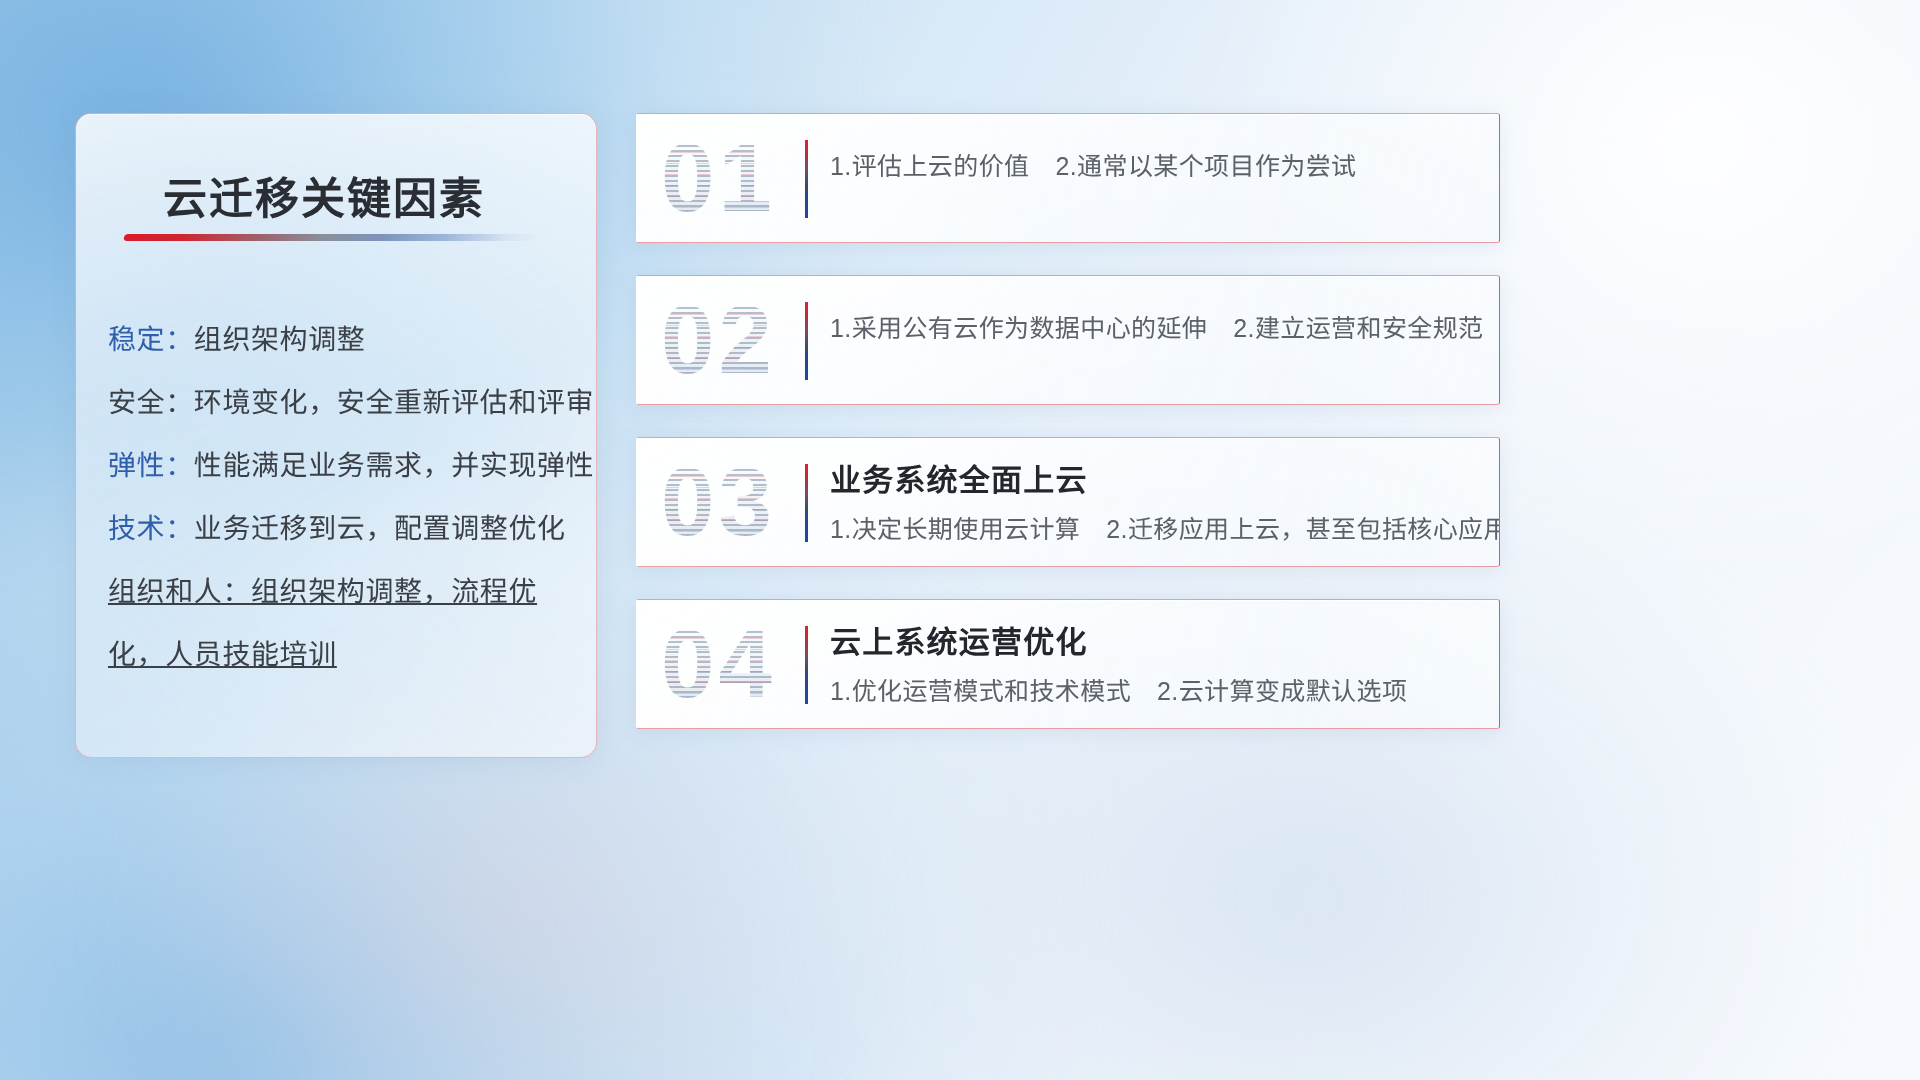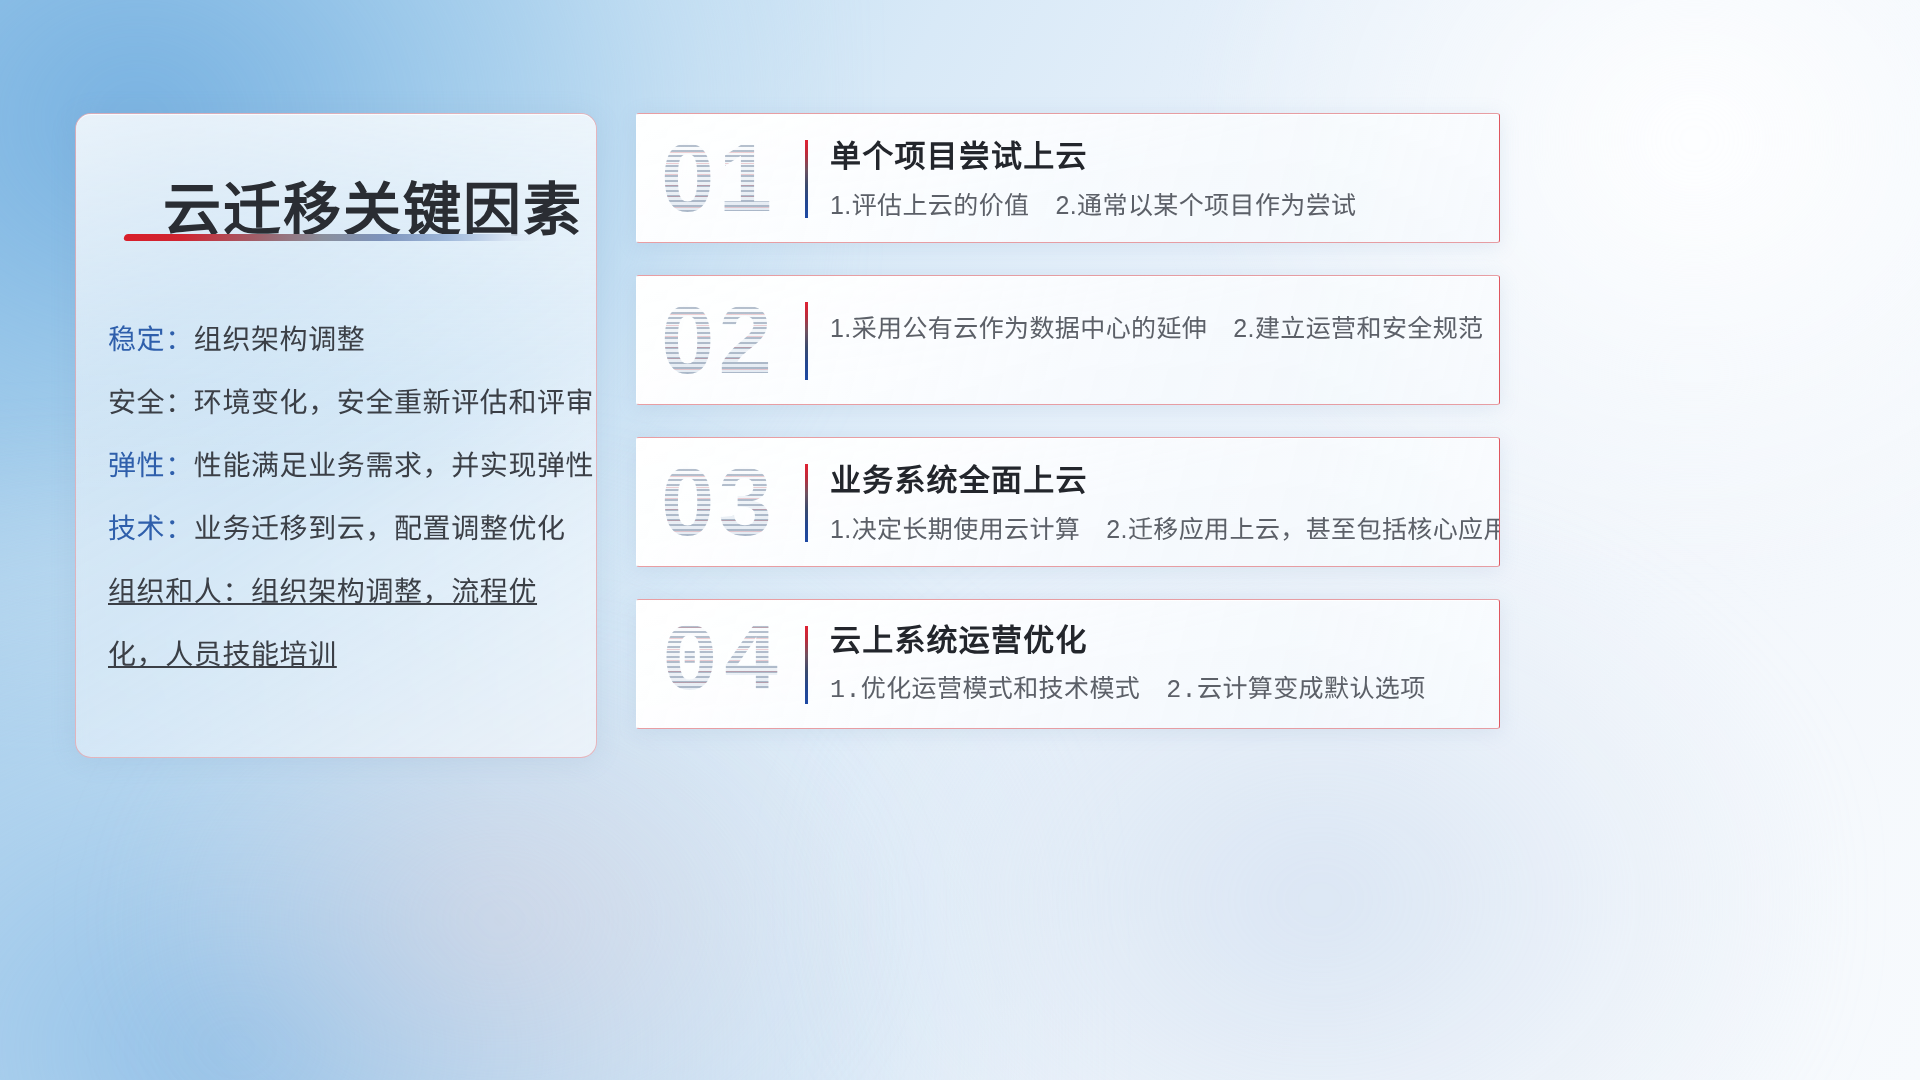--- a/index.html
+++ b/index.html
@@ -107,21 +107,21 @@
     left: 0; top: 0; right: 0; height: 58%;
     background: linear-gradient(178deg,
         rgba(255,255,255,0.55) 0%,
         rgba(255,255,255,0.10) 70%,
         rgba(255,255,255,0) 100%);
     pointer-events: none;
   }
   .panel-title {
     position: absolute;
     left: 87px; top: 49px;
-    font-size: 58px;
+    font-size: 44px;
     font-weight: 700;
     letter-spacing: 2px;
     color: #2a2d33;
     white-space: nowrap;
   }
   .title-rule {
     position: absolute;
     left: 48px; top: 120px;
     width: 415px; height: 7px;
     border-radius: 4px;
@@ -172,21 +172,21 @@
         rgba(250,252,255,0.95) 100%);
     border-top: 1px solid rgba(222,120,128,0.72);
     border-right: 1px solid rgba(216,46,58,0.80);
     border-bottom: 1px solid rgba(222,120,128,0.72);
     border-left: 1px solid rgba(255,255,255,0.85);
     box-shadow:
       0 3px 20px rgba(125,155,190,0.16),
       inset 0 1px 0 rgba(255,255,255,0.9);
     overflow: hidden;
   }
-  .step-card:last-child { margin-bottom: 9px; font-family: Liberation Mono, monospace; }
+  .step-card:last-child { margin-bottom: 9px; }
   .step-card-sheen {
     position: absolute;
     left: 0; top: 0; right: 0; bottom: 0;
     background: linear-gradient(168deg,
         rgba(255,255,255,0.70) 0%,
         rgba(255,255,255,0.14) 48%,
         rgba(236,243,250,0.30) 100%);
     pointer-events: none;
   }
 
@@ -314,21 +314,20 @@
   </div>
 
   <div class="steps">
 
     <div class="step-card">
       <div class="step-card-sheen"></div>
       <div class="step-num">01</div>
       <div class="step-num-tint">01</div>
       <div class="step-bar"></div>
       <div class="step-text">
-        <div class="step-title">单个项目尝试上云</div>
         <div class="step-desc">
           <span>1.评估上云的价值</span><span class="desc-gap"></span><span>2.通常以某个项目作为尝试</span>
         </div>
       </div>
     </div>
 
     <div class="step-card">
       <div class="step-card-sheen"></div>
       <div class="step-num">02</div>
       <div class="step-num-tint">02</div>

